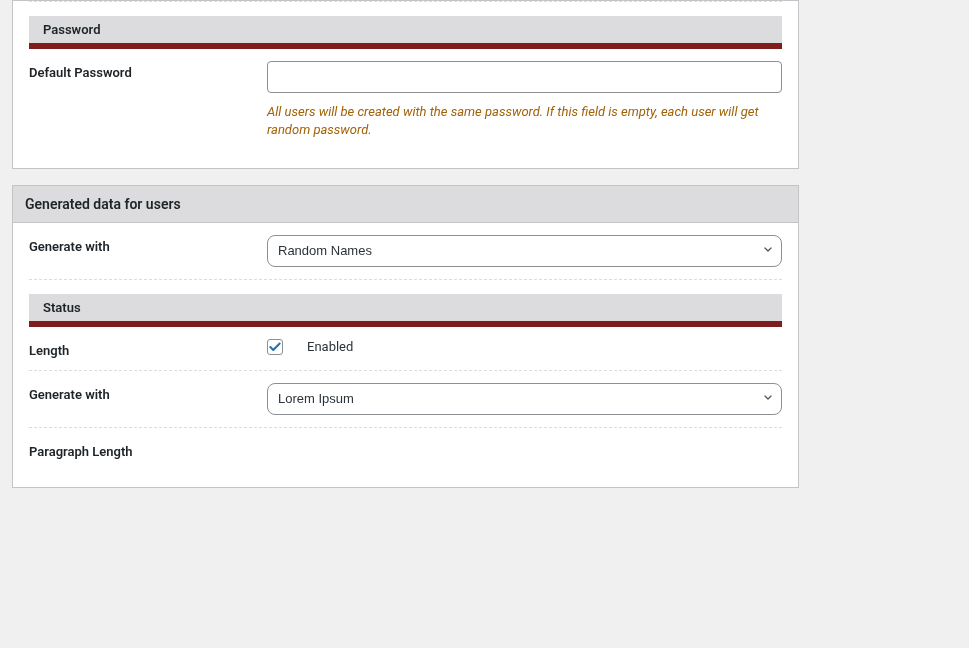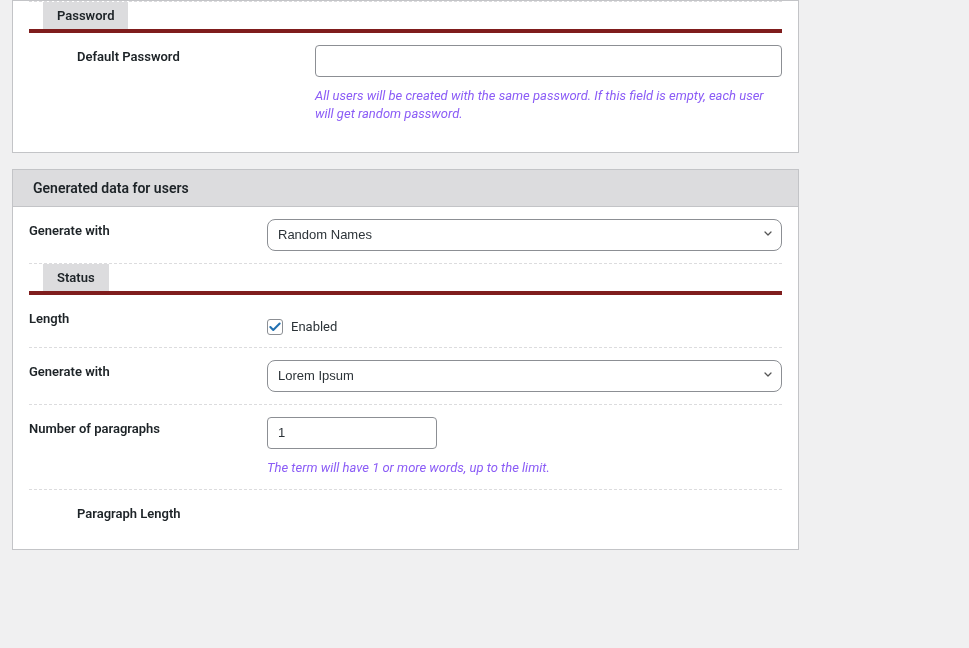--- a/index.html
+++ b/index.html
@@ -22,52 +22,52 @@
       background: #f0f0f1;
     }
     .panel {
       background: #fff;
       border: 1px solid #c3c4c7;
       margin-bottom: 16px;
     }
     .panel-header {
       background: #dcdcde;
       border-bottom: 1px solid #c3c4c7;
-      padding: 10px 20px;
+      padding: 10px 12px;
       font-size: 14px;
       font-weight: 600;
       color: #1d2327;
     }
     .panel-body {
       padding: 0 16px 16px 16px;
     }
     .tab-row {
-      margin-top: 0;
-      border-bottom: 4px solid #7f1d1d;
+      margin-top: 14px;
+      border-bottom: 6px solid #7f1d1d;
       display: flex;
+      flex-direction: column;
     }
     .tab-spacer {
       width: 14px;
     }
     .tab {
       background: #dcdcde;
       padding: 6px 14px;
       font-size: 13px;
       font-weight: 600;
       color: #1d2327;
       display: inline-block;
     }
     .form-row {
       display: flex;
       padding: 12px 0;
       border-bottom: 1px dashed #dcdcde;
     }
     .form-row:last-child {
       border-bottom: none;
-      margin-left: 48px;
     }
     .form-row .label-cell {
       width: 238px;
       flex-shrink: 0;
       padding-top: 4px;
       font-size: 13px;
       font-weight: 600;
       color: #1d2327;
     }
     .form-row .field-cell {
@@ -106,30 +106,29 @@
     }
     .select-chevron {
       position: absolute;
       right: 8px;
       top: 50%;
       transform: translateY(-50%);
       pointer-events: none;
     }
     .helper-text {
       font-style: italic;
-      color: #8b5cf6;
+      color: #a16207;
       font-size: 13px;
       margin-top: 10px;
       line-height: 1.4;
     }
     .checkbox-row {
       display: flex;
       align-items: center;
-      gap: 8px;
-      margin-top: 12px;
+      gap: 24px;
     }
     .checkbox {
       width: 16px;
       height: 16px;
       border: 1px solid #8c8f94;
       border-radius: 3px;
       background: #fff;
       display: inline-flex;
       align-items: center;
       justify-content: center;
@@ -220,27 +219,20 @@
             </select>
             <span class="select-chevron">
               <svg width="12" height="12" viewBox="0 0 24 24" fill="none" stroke="#555" stroke-width="2.5" stroke-linecap="round" stroke-linejoin="round">
                   <polyline points="6 9 12 15 18 9"></polyline>
                 </svg>
             </span>
           </div>
         </div>
       </div>
 
-      <div class="form-row">
-        <div class="label-cell">Number of paragraphs</div>
-        <div class="field-cell">
-          <input type="text" class="small-input" value="1" style="">
-          <div class="helper-text">The term will have 1 or more words, up to the limit.</div>
-        </div>
-      </div>
 
       <div class="form-row">
         <div class="label-cell">Paragraph Length</div>
       </div>
 
     </div>
   </div>
 
 </div>
 

